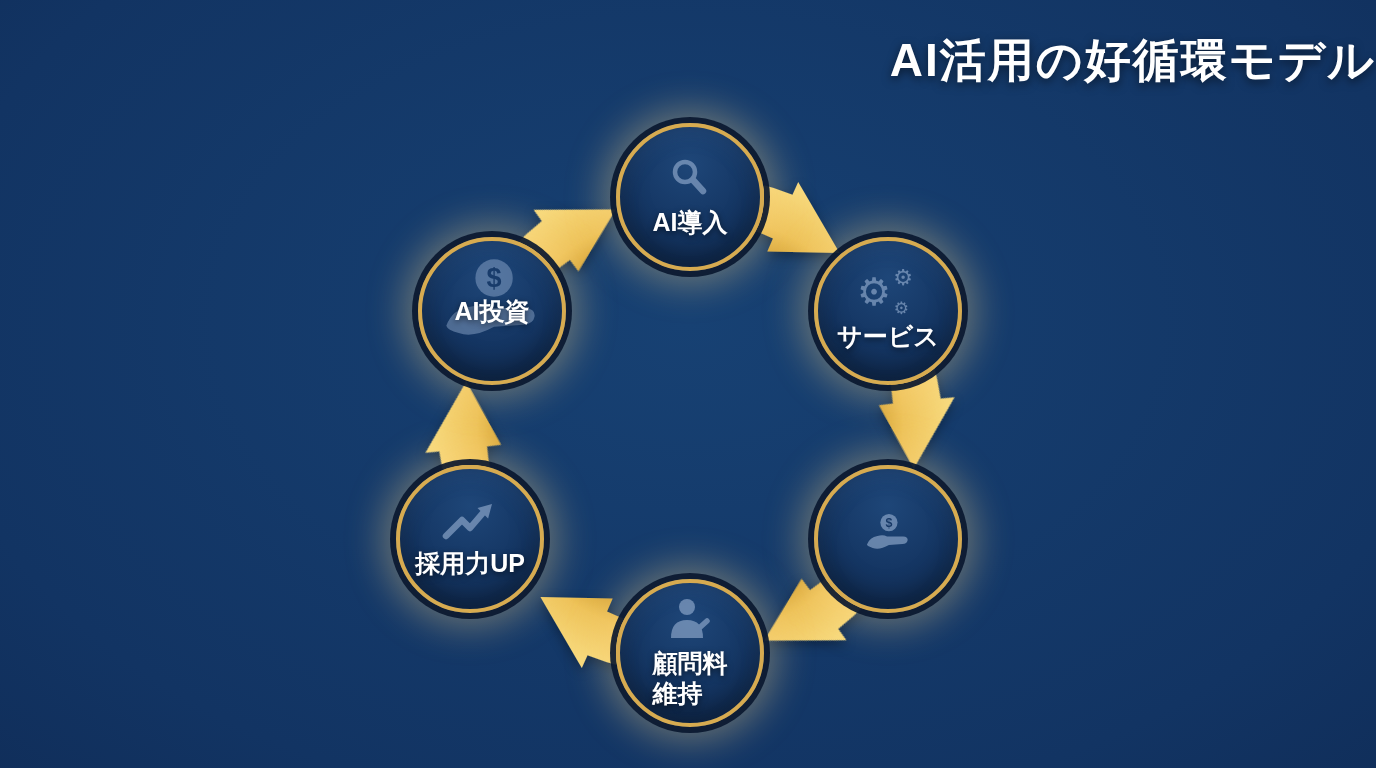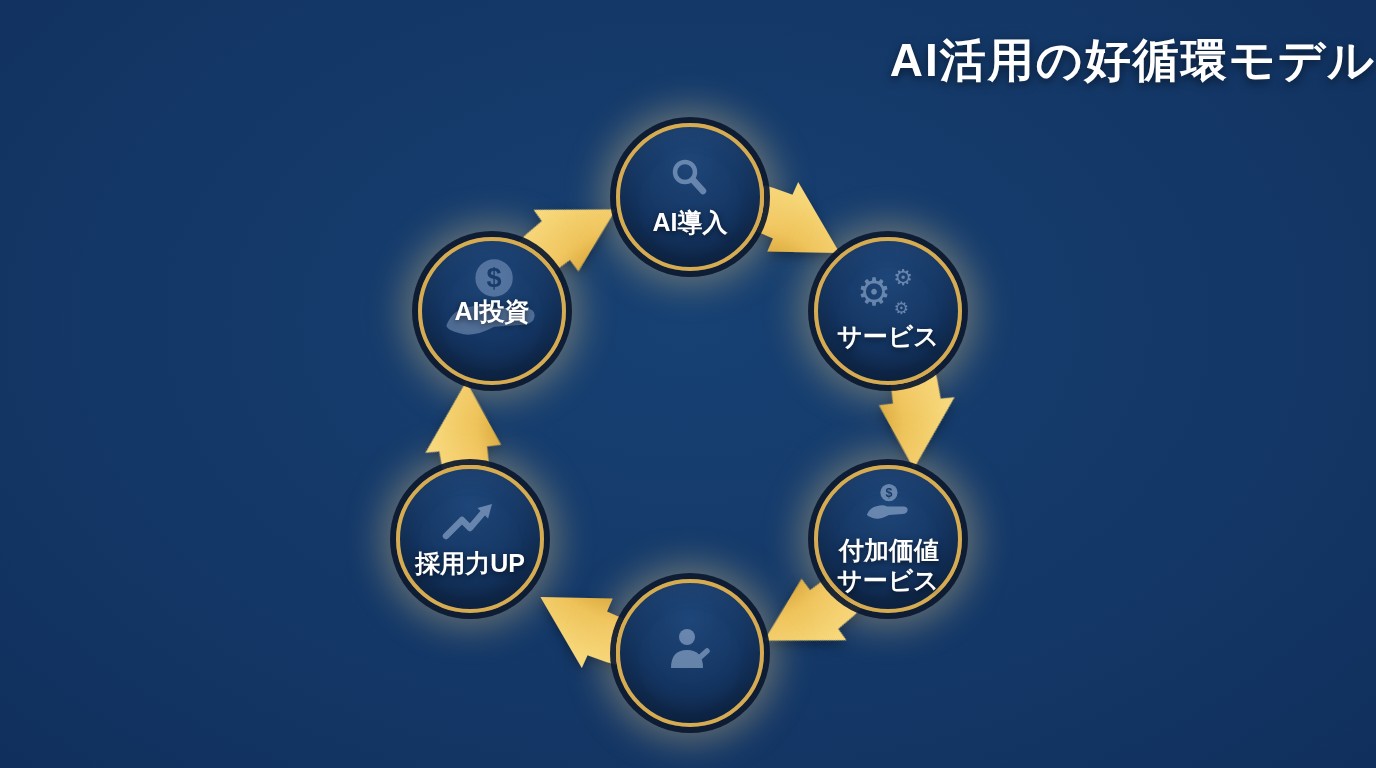--- a/index.html
+++ b/index.html
@@ -38,21 +38,21 @@
     display:flex; flex-direction:column; align-items:center; justify-content:center;
   }
   .pos-top{left:616px;top:123px}
   .pos-tr{left:814px;top:237px}
   .pos-br{left:814px;top:465px}
   .pos-bottom{left:616px;top:579px}
   .pos-bl{left:396px;top:465px}
   .pos-tl{left:418px;top:237px}
   .label{
     font-size:25px; font-weight:800; line-height:1.2;
-    color:var(--text_white); text-align:right; white-space:pre-line;
+    color:var(--text_white); text-align:left; white-space:pre-line;
     text-shadow:0 2px 6px rgba(0,0,0,.6);
     position:relative; z-index:2;
   }
   .icon{color:var(--icon_blue); opacity:.62; margin-bottom:4px; position:relative; z-index:1;}
   .gears{width:66px;height:46px;}
   .gears span{position:absolute; line-height:1;}
   .g1{left:2px; top:2px; font-size:38px;}
   .g2{right:8px; top:-4px; font-size:22px;}
   .g3{right:12px; bottom:0; font-size:17px;}
   .big-icon{
@@ -122,32 +122,32 @@
 </div>
 
 <div class="node pos-br">
   <div class="icon">
     <svg width="52" height="44" viewBox="0 0 52 46">
       <circle cx="27" cy="10" r="9" fill="currentColor"></circle>
       <text x="27" y="14.5" text-anchor="middle" font-size="13" font-weight="bold" fill="#14325e">$</text>
       <path fill="currentColor" d="M4 33 Q7 25 15 24 Q21 22.5 25 24.5 L42 24.5 Q47 25 46.5 28.5 Q46 32 41 32.5 L27 33.5 Q17 39 10 36.5 Q4.5 35 4 33 Z"></path>
     </svg>
   </div>
-  <div class="label">付加価値
-サービス</div>
 </div>
 
 <div class="node pos-bottom">
   <div class="icon">
     <svg width="46" height="42" viewBox="0 0 46 42">
       <circle cx="20" cy="9" r="8" fill="currentColor"></circle>
       <path d="M4 40 Q4 22 20 22 Q36 22 36 40 Z" fill="currentColor"></path>
       <line x1="30" y1="32" x2="40" y2="23" stroke="currentColor" stroke-width="5.5" stroke-linecap="round"></line>
     </svg>
   </div>
+  <div class="label">顧問料
+維持</div>
 </div>
 
 <div class="node pos-bl">
   <div class="icon">
     <svg width="56" height="40" viewBox="0 0 56 40">
       <polyline points="4,36 20,20 28,28 40,14" fill="none" stroke="currentColor" stroke-width="6.5" stroke-linecap="round" stroke-linejoin="round"></polyline>
       <polygon points="50,4 46.1,18.5 35.5,7.9" fill="currentColor"></polygon>
     </svg>
   </div>
   <div class="label">採用力UP</div>

